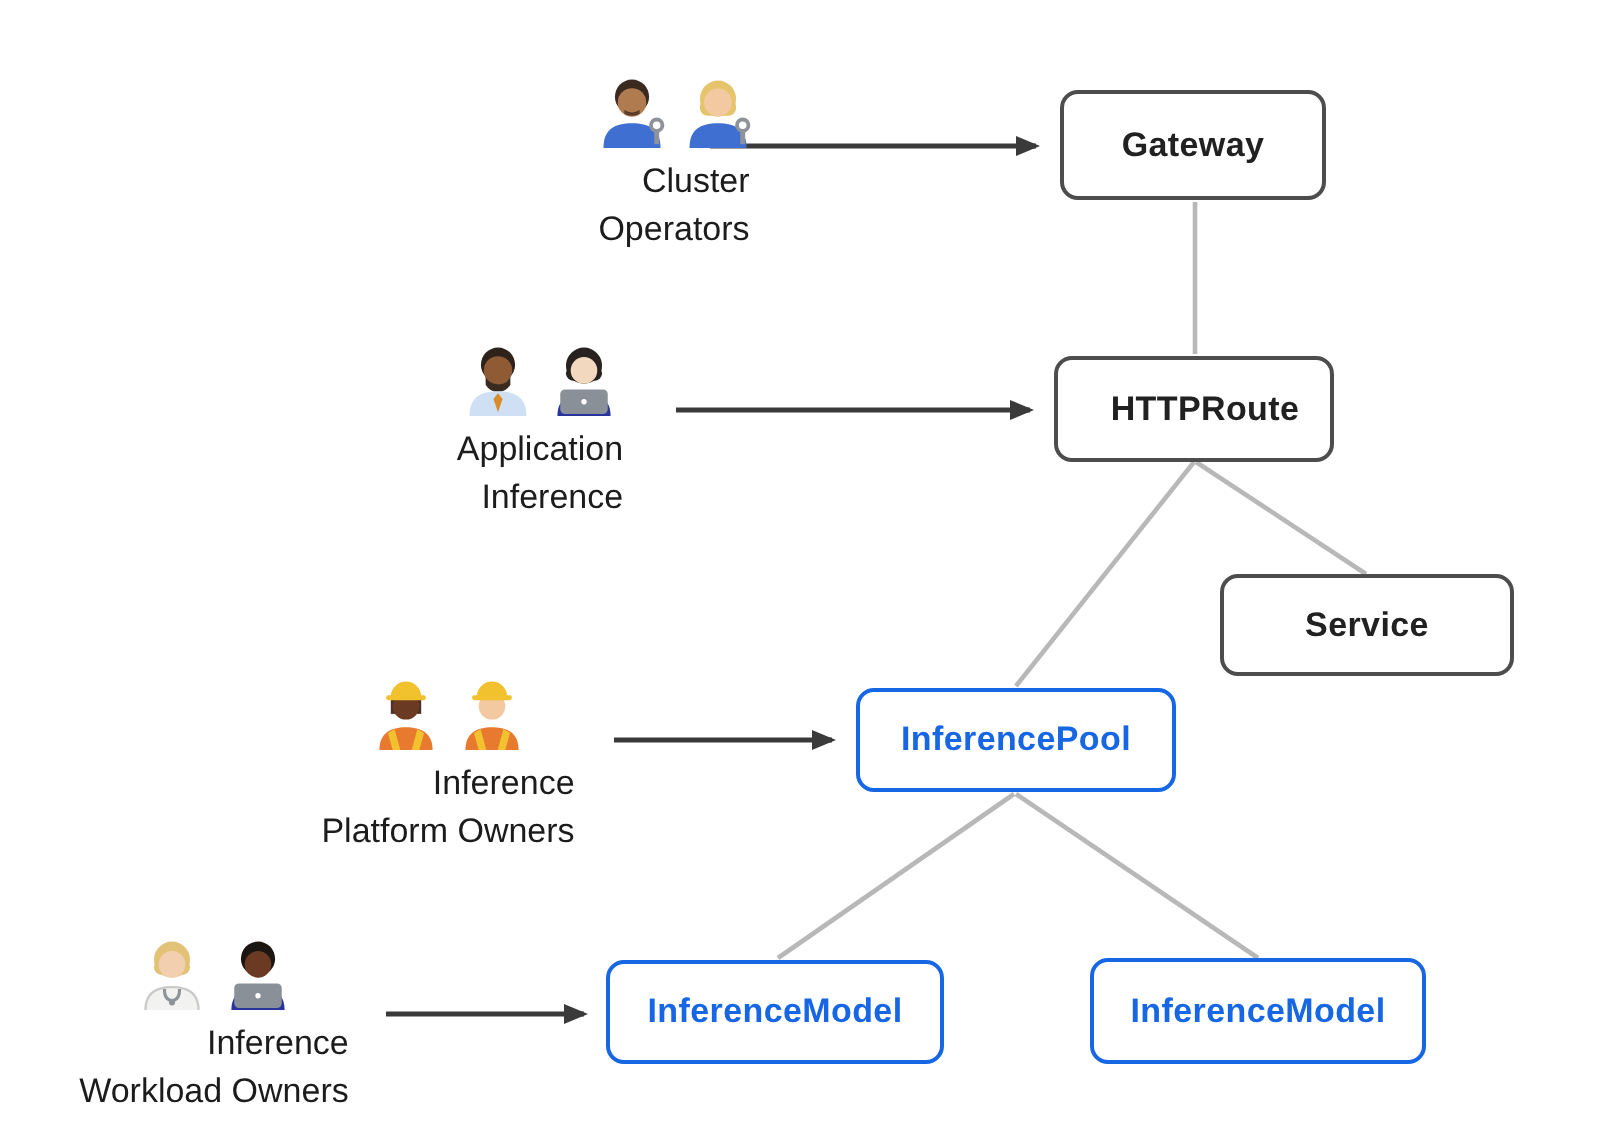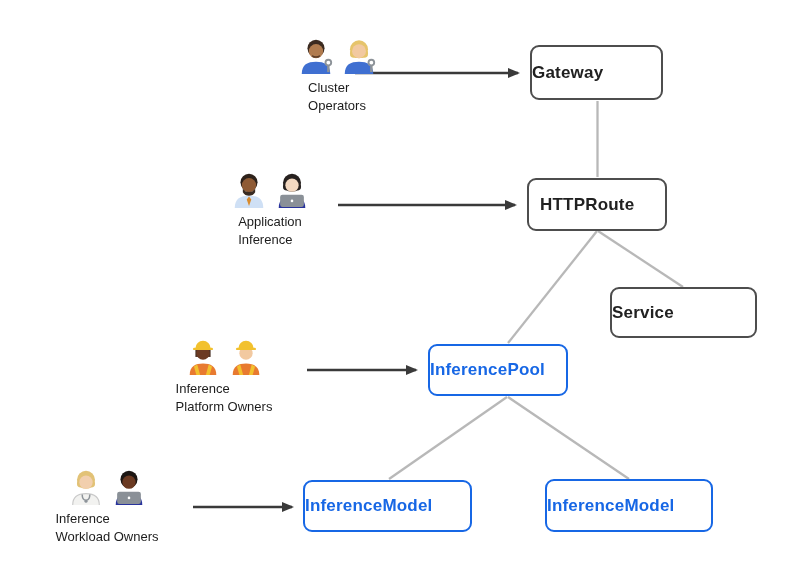--- a/index.html
+++ b/index.html
@@ -9,41 +9,41 @@
     height: 572px;
     background: #ffffff;
     font-family: "Liberation Sans", sans-serif;
     overflow: hidden;
   }
   svg.wires {
     position:absolute; left:0; top:0; width:800px; height:572px;
   }
   .node {
     position:absolute;
-    display:flex; align-items:center; 
+    display:flex; align-items:center; justify-content:center;
     background:#ffffff;
     border-radius:9px;
     font-weight:bold;
     font-size:17px;
     letter-spacing:.2px;
     box-sizing:border-box;
   }
   .node.dark { border:2.4px solid #4d4d4d; color:#212121; }
   .node.blue { border:2.4px solid #1767e5; color:#1767e5; }
   .actor {
     position:absolute;
     display:flex; flex-direction:column; align-items:center;
     width:180px;
   }
   .emoji-row { display:flex; gap:5px; align-items:flex-end; }
   .emoji { width:38px; height:38px; display:block; }
   .actor-label {
     margin-top:5px;
-    text-align:left;
-    font-size:13px;
+    text-align:right;
+    font-size:17px;
     line-height:1.42;
     color:#1c1c1c;
     white-space:pre-line;
   }
 </style>
 </head>
 <body>
 
 <div class="canvas">
 
@@ -68,21 +68,21 @@
 
   <div class="node dark" style="left:530px; top:45px;  width:133px; height:55px;">
       <span>Gateway</span>
     </div>
   <div class="node dark" style="left:527px; top:178px; width:140px; height:53px;padding-left:11px;">
       <span>HTTPRoute</span>
     </div>
   <div class="node dark" style="left:610px; top:287px; width:147px; height:51px;">
       <span>Service</span>
     </div>
-  <div class="node blue" style="left:428px; top:344px; width:140px; height:52px;">
+  <div class="node blue" style="left:428px; top:344px; width:160px; height:52px;">
       <span>InferencePool</span>
     </div>
   <div class="node blue" style="left:303px; top:480px; width:169px; height:52px;">
       <span>InferenceModel</span>
     </div>
   <div class="node blue" style="left:545px; top:479px; width:168px; height:53px;">
       <span>InferenceModel</span>
     </div>
 
   <div class="actor" style="left:247px; top:36px;">

